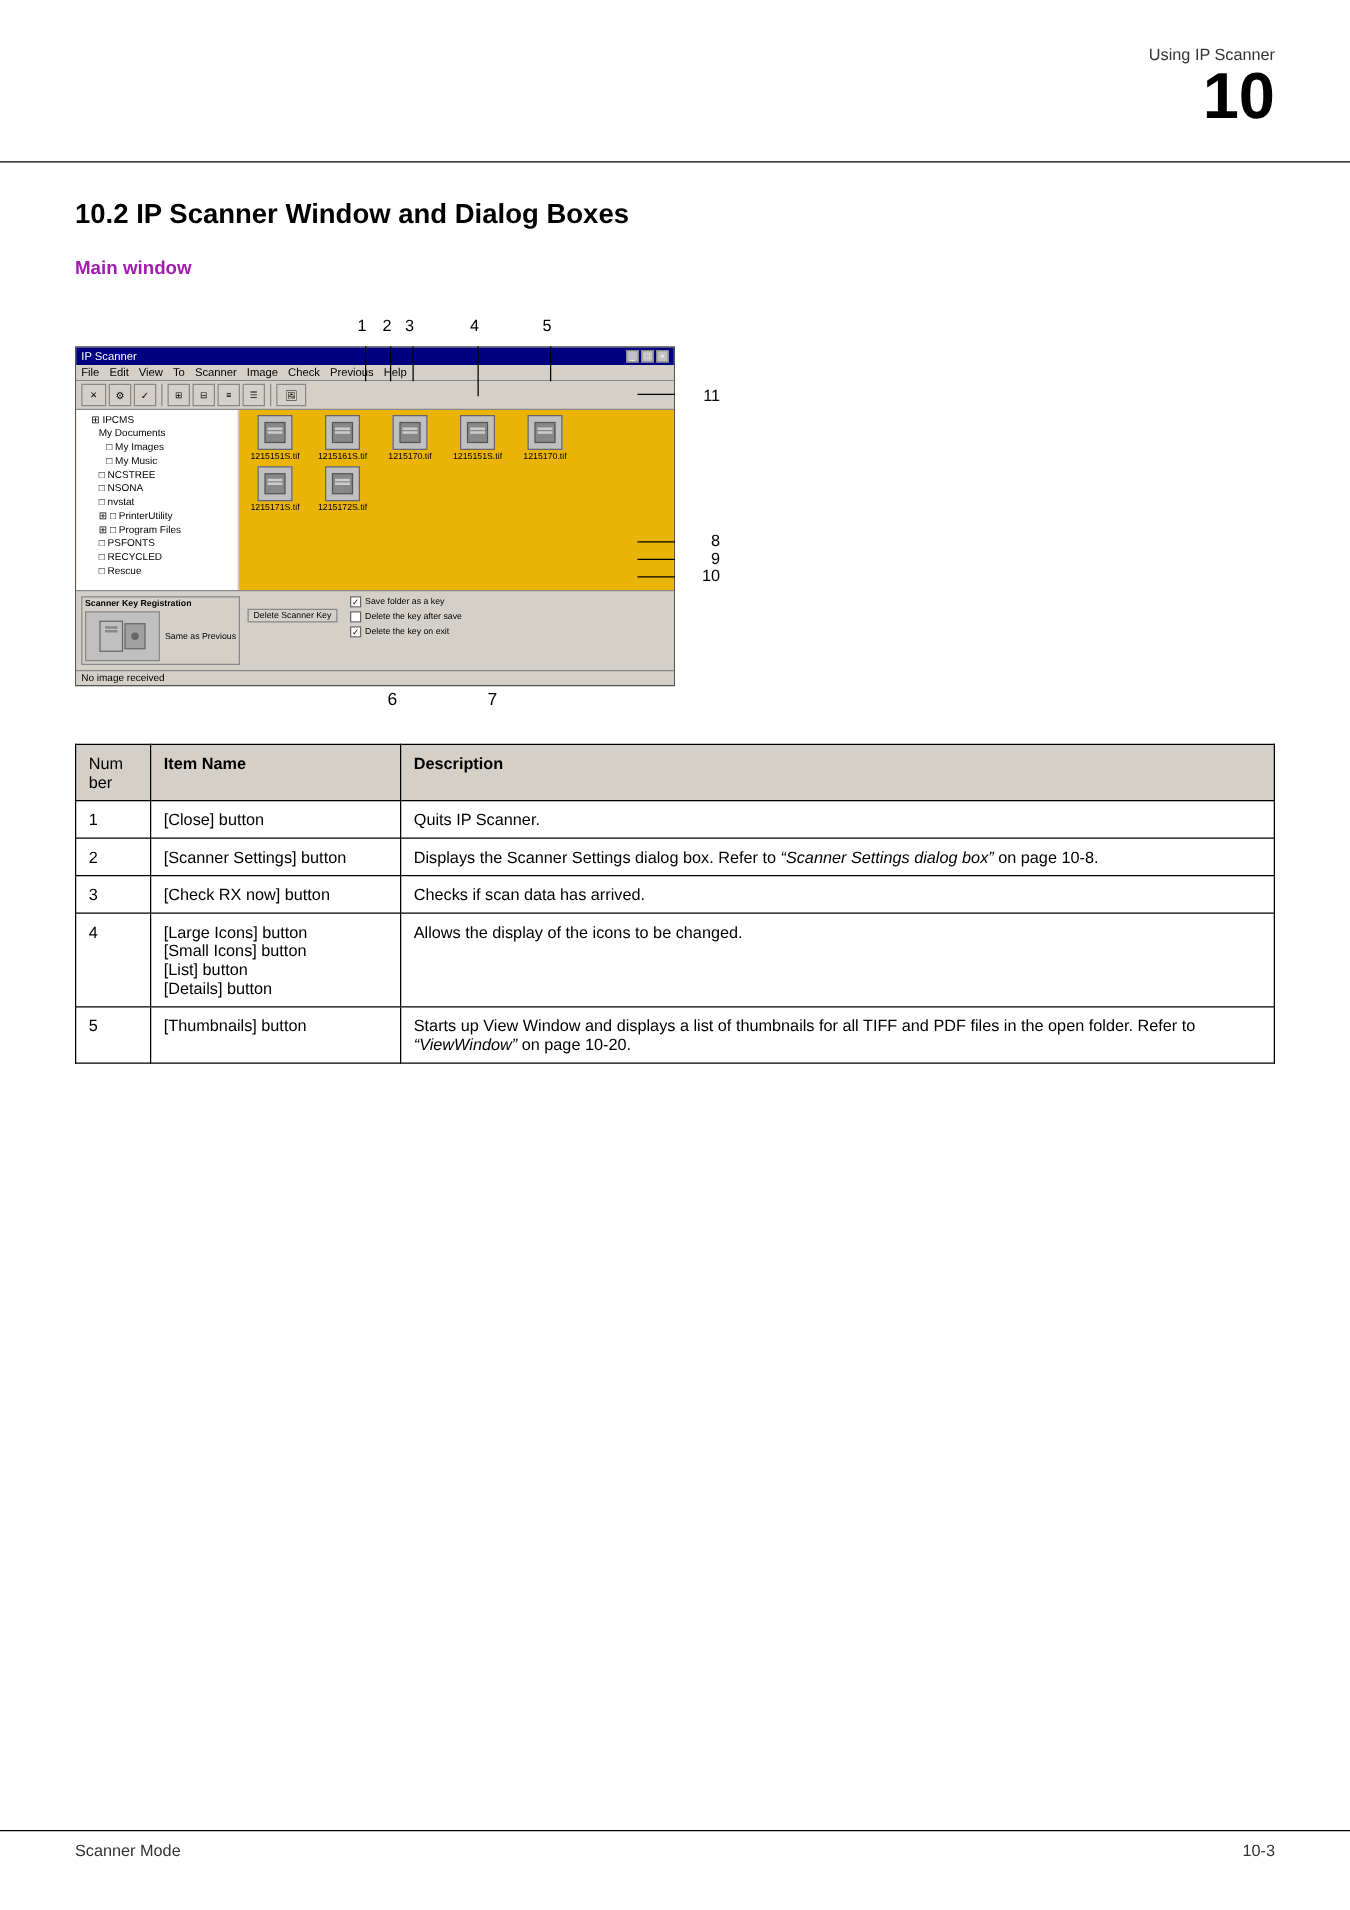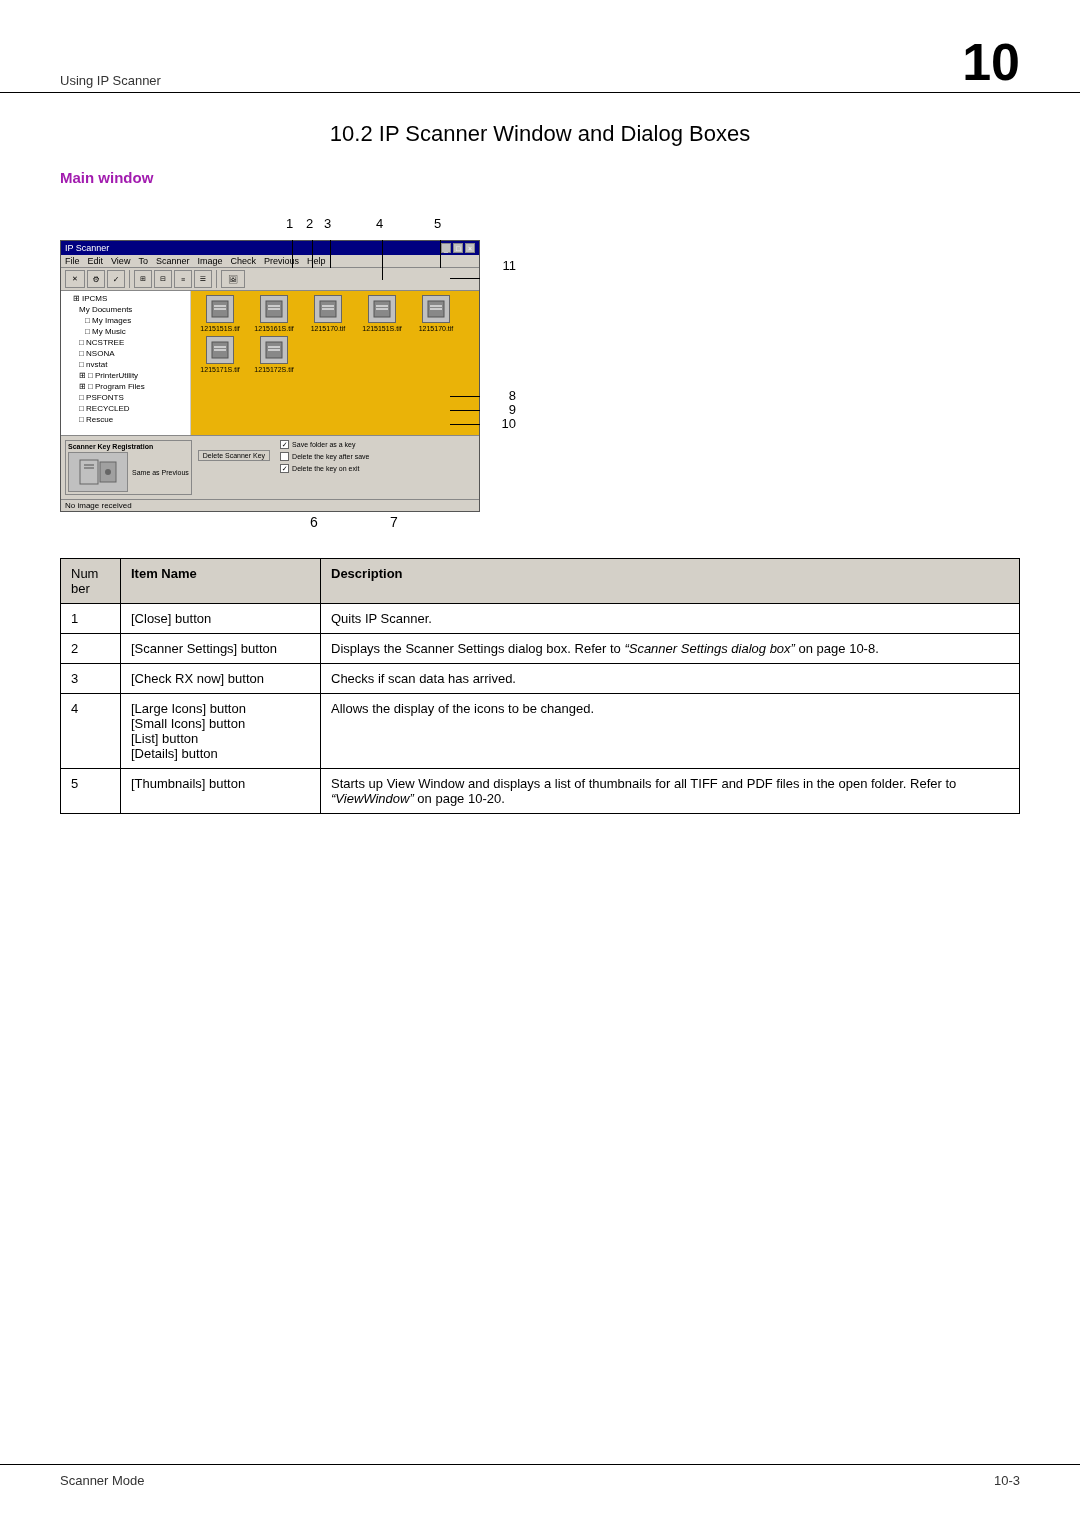--- a/index.html
+++ b/index.html
@@ -16,25 +16,25 @@
     .page-container {
       width: 1080px;
       min-height: 1528px;
       padding: 0;
       position: relative;
     }
 
     
     .header-bar {
       display: flex;
-      justify-content: space-between;
       align-items: flex-end;
-      padding: 36px 60px 4px 60px;
+      padding: 36px 60px 26px 60px;
       border-bottom: 1.5px solid #000;
       margin-bottom: 0;
+      flex-direction: column;
     }
 
     .header-left {
       font-size: 13px;
       color: #333;
     }
 
     .header-right {
       font-size: 52px;
       font-weight: bold;
@@ -42,36 +42,35 @@
       line-height: 1;
     }
 
     
     .content {
       padding: 28px 60px 40px 60px;
     }
 
     .section-title {
       font-size: 22px;
-      font-weight: normal;
+      font-weight: bold;
       margin-bottom: 22px;
       color: #000;
-      text-align: center;
     }
 
     .subsection-title {
       font-size: 15px;
       font-weight: bold;
       margin-bottom: 30px;
       color: #a21caf;
     }
 
     
     .scanner-window {
-      width: 420px;
+      width: 480px;
       border: 1.5px solid #555;
       background: #e8e8e8;
       font-size: 9px;
       font-family: Arial, sans-serif;
       position: relative;
     }
 
     .scanner-titlebar {
       background: #000080;
       color: #fff;
@@ -536,21 +535,21 @@
             </div>
           </div>
 
           <div class="scanner-status">
             <span>No image received</span>
           </div>
 
         </div>
 
         
-        <span class="side-num" style="top: 18px;">11</span>
+        <span class="side-num" style="top: 32px;">11</span>
         <span class="side-num" style="top: 148px;">8</span>
         <span class="side-num" style="top: 162px;">9</span>
         <span class="side-num" style="top: 176px;">10</span>
 
         
         <div style="position:absolute; top:38px; right:0; width:30px; height:1px; background:#000;"></div>
         <div style="position:absolute; top:156px; right:0; width:30px; height:1px; background:#000;"></div>
         <div style="position:absolute; top:170px; right:0; width:30px; height:1px; background:#000;"></div>
         <div style="position:absolute; top:184px; right:0; width:30px; height:1px; background:#000;"></div>
 

